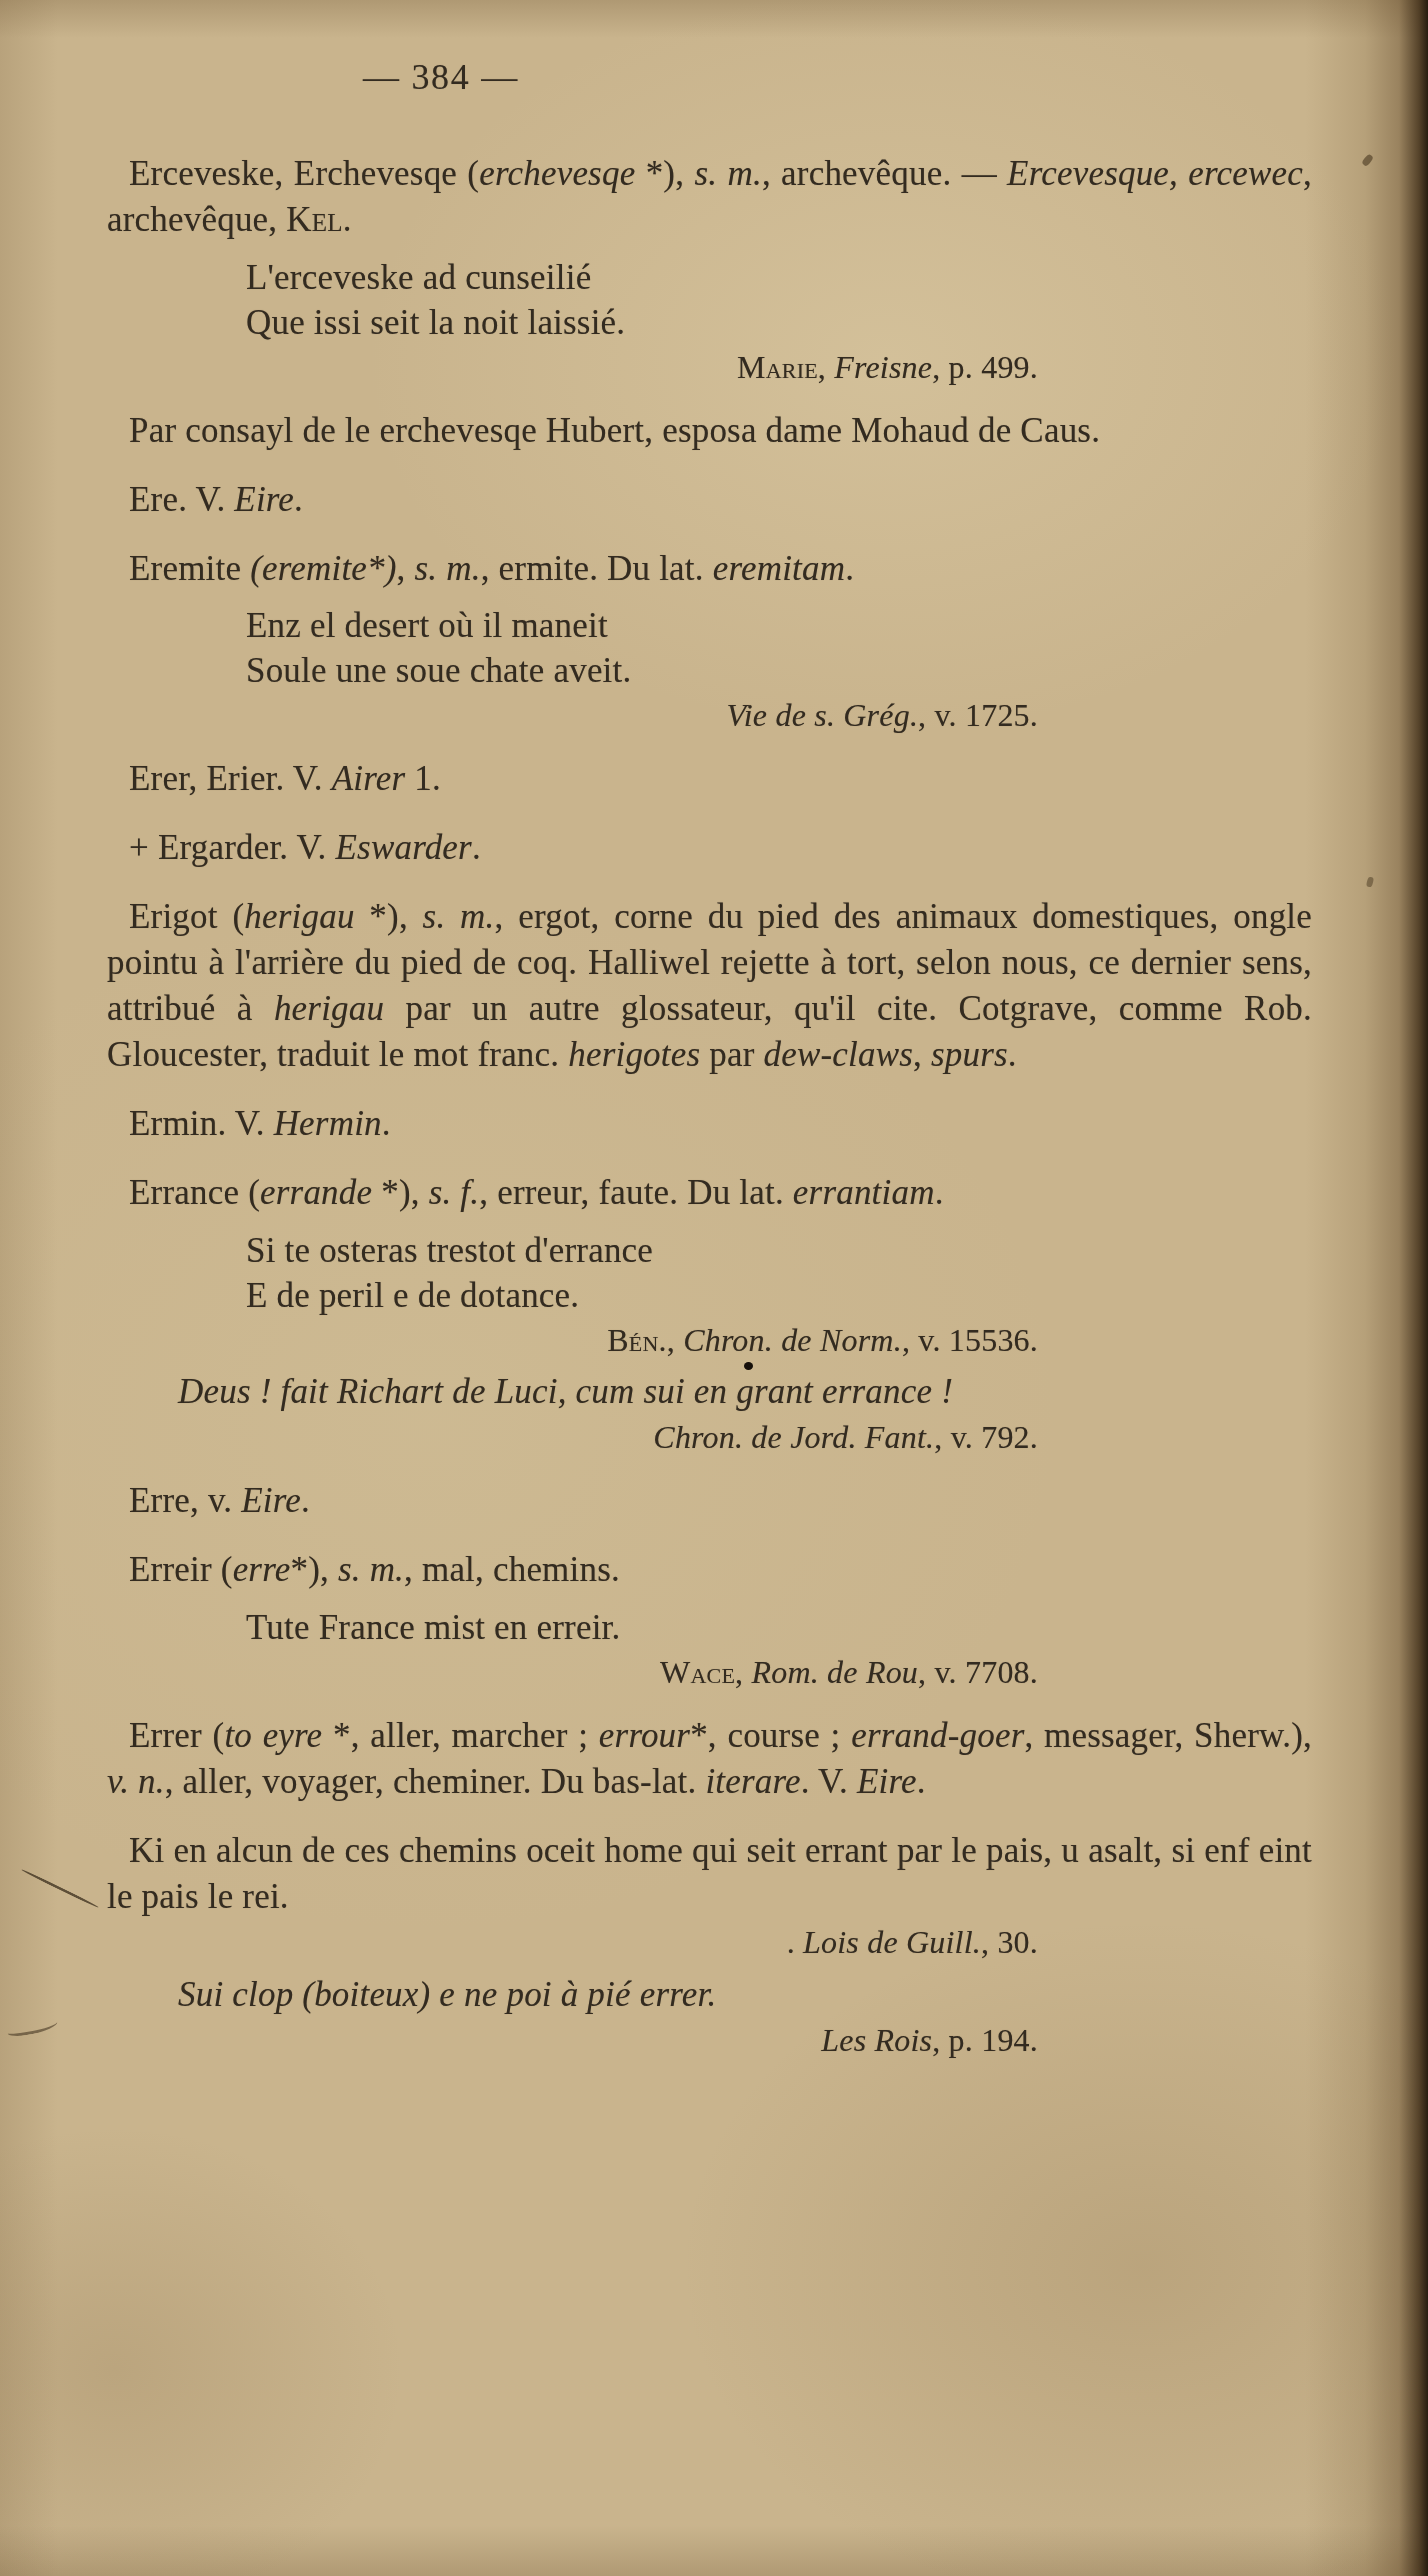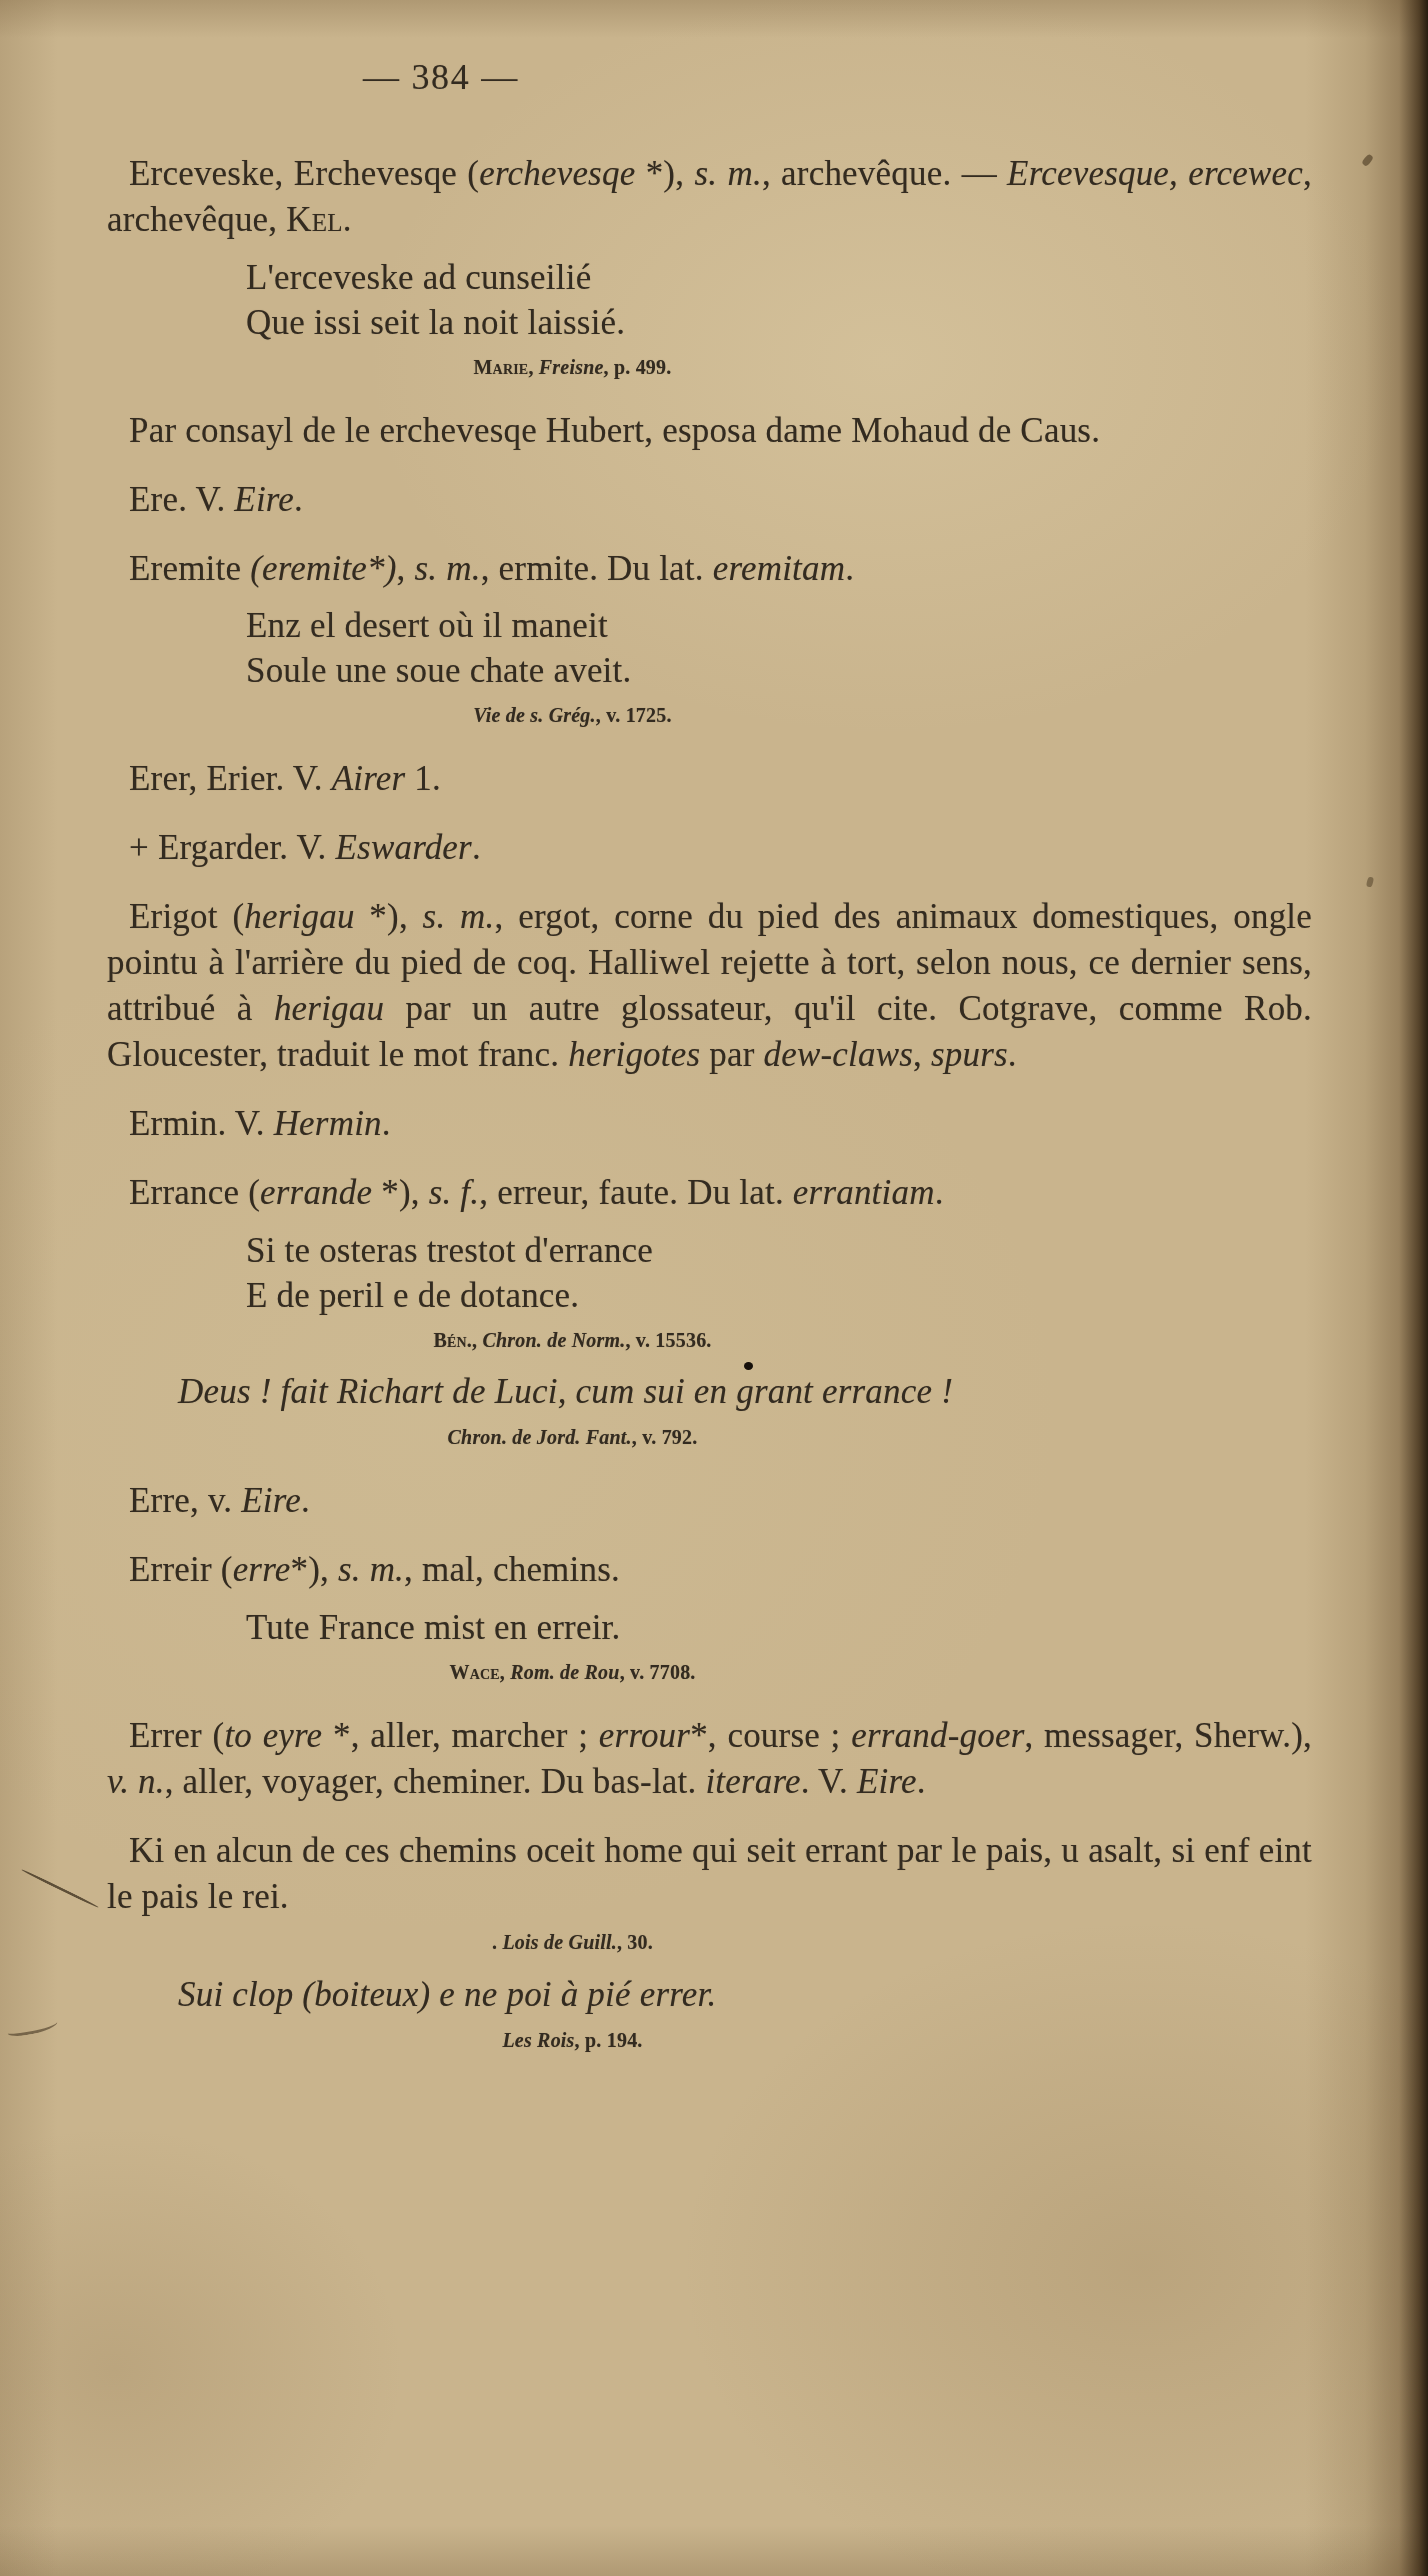--- a/index.html
+++ b/index.html
@@ -36,26 +36,25 @@
     line-height: 41px;
     margin: 0 0 53px 256px;
     letter-spacing: 1.7px;
   }
   p { margin: 0; font-size: 35px; line-height: 46px; letter-spacing: 0.2px; }
   p.entry { margin-top: 23px; text-indent: 22px; text-align: justify; }
   p.verse { margin: 0 0 0 139px; line-height: 45px; }
   p.entry + p.verse { margin-top: 11.6px; }
   p.prose { margin: 11.6px 0 0 71px; font-style: italic; }
   p.cite {
-    font-size: 20px;
+    font-size: 32px;
     line-height: 35px;
-    text-align: center;
+    text-align: right;
     padding-right: 274px;
     margin: 5px 0 1.7px;
-    font-weight: bold;
   }
   .s-n { }
   .s-b { font-weight: normal; }
   .s-i { font-style: italic; }
   .s-sc { font-variant: small-caps; }
 
   
   .ink-dot {
     position: absolute; left: 744px; top: 1362px;
     width: 9px; height: 8.3px; border-radius: 50%;

